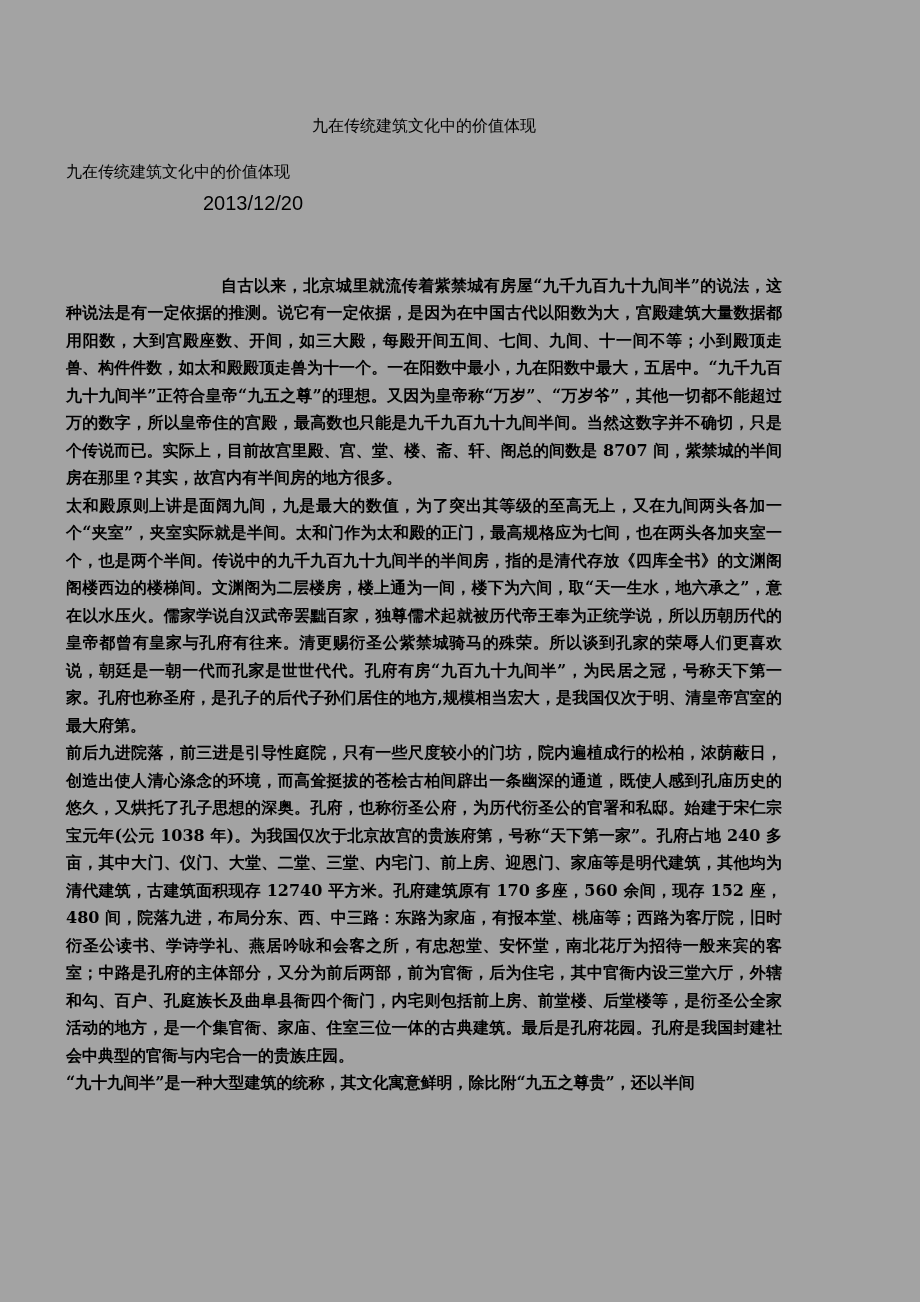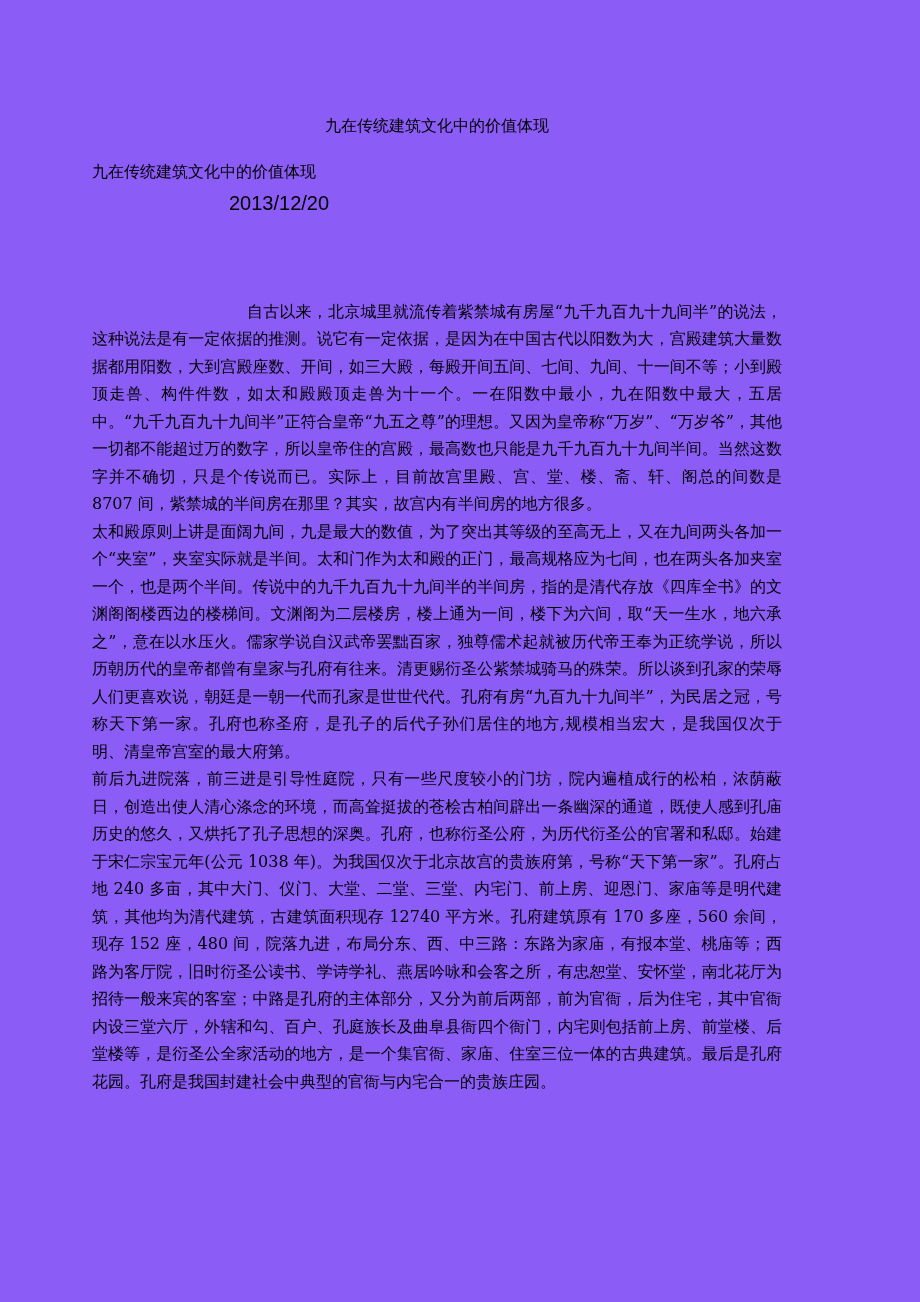--- a/index.html
+++ b/index.html
@@ -4,23 +4,23 @@
 <style>
   html, body {
     margin: 0;
     padding: 0;
     background: #ffffff;
   }
   .page {
     position: relative;
     width: 920px;
     height: 1302px;
-    background: #8b5cf6;
+    background: #a3a3a3;
     box-sizing: border-box;
-    padding: 112px 138px 0 92px;
+    padding: 112px 138px 0 66px;
     color: #000000;
     font-family: "DejaVu Serif", "Liberation Serif", serif;
     font-size: 16px;
     line-height: 27.5px;
     overflow: hidden;
   }
   .doc-title {
     text-align: center;
     margin: 0 0 18px 0;
     font-size: 16px;
@@ -29,22 +29,23 @@
   .doc-heading {
     margin: 0;
   }
   .doc-date {
     margin: 5px 0 0 0;
     padding-left: 137px;
     font-family: "Liberation Sans", "DejaVu Sans", sans-serif;
     font-size: 20px;
   }
   .doc-body {
-    margin-top: 80px;
+    margin-top: 54px;
     text-align: justify;
+    font-weight: bold;
   }
   .doc-body p {
     margin: 0;
     padding: 0;
   }
   .doc-body p.first-para {
     text-indent: 155px;
   }
 </style>
 </head>
@@ -54,14 +55,15 @@
   <h1 class="doc-title">九在传统建筑文化中的价值体现</h1>
 
   <div class="doc-heading">九在传统建筑文化中的价值体现</div>
 
   <div class="doc-date">2013/12/20</div>
 
   <div class="doc-body">
     <p class="first-para">自古以来，北京城里就流传着紫禁城有房屋“九千九百九十九间半”的说法，这种说法是有一定依据的推测。说它有一定依据，是因为在中国古代以阳数为大，宫殿建筑大量数据都用阳数，大到宫殿座数、开间，如三大殿，每殿开间五间、七间、九间、十一间不等；小到殿顶走兽、构件件数，如太和殿殿顶走兽为十一个。一在阳数中最小，九在阳数中最大，五居中。“九千九百九十九间半”正符合皇帝“九五之尊”的理想。又因为皇帝称“万岁”、“万岁爷”，其他一切都不能超过万的数字，所以皇帝住的宫殿，最高数也只能是九千九百九十九间半间。当然这数字并不确切，只是个传说而已。实际上，目前故宫里殿、宫、堂、楼、斋、轩、阁总的间数是 8707 间，紫禁城的半间房在那里？其实，故宫内有半间房的地方很多。</p>
     <p>太和殿原则上讲是面阔九间，九是最大的数值，为了突出其等级的至高无上，又在九间两头各加一个“夹室”，夹室实际就是半间。太和门作为太和殿的正门，最高规格应为七间，也在两头各加夹室一个，也是两个半间。传说中的九千九百九十九间半的半间房，指的是清代存放《四库全书》的文渊阁阁楼西边的楼梯间。文渊阁为二层楼房，楼上通为一间，楼下为六间，取“天一生水，地六承之”，意在以水压火。儒家学说自汉武帝罢黜百家，独尊儒术起就被历代帝王奉为正统学说，所以历朝历代的皇帝都曾有皇家与孔府有往来。清更赐衍圣公紫禁城骑马的殊荣。所以谈到孔家的荣辱人们更喜欢说，朝廷是一朝一代而孔家是世世代代。孔府有房“九百九十九间半”，为民居之冠，号称天下第一家。孔府也称圣府，是孔子的后代子孙们居住的地方,规模相当宏大，是我国仅次于明、清皇帝宫室的最大府第。</p>
     <p>前后九进院落，前三进是引导性庭院，只有一些尺度较小的门坊，院内遍植成行的松柏，浓荫蔽日，创造出使人清心涤念的环境，而高耸挺拔的苍桧古柏间辟出一条幽深的通道，既使人感到孔庙历史的悠久，又烘托了孔子思想的深奥。孔府，也称衍圣公府，为历代衍圣公的官署和私邸。始建于宋仁宗宝元年(公元 1038 年)。为我国仅次于北京故宫的贵族府第，号称“天下第一家”。孔府占地 240 多亩，其中大门、仪门、大堂、二堂、三堂、内宅门、前上房、迎恩门、家庙等是明代建筑，其他均为清代建筑，古建筑面积现存 12740 平方米。孔府建筑原有 170 多座，560 余间，现存 152 座，480 间，院落九进，布局分东、西、中三路：东路为家庙，有报本堂、桃庙等；西路为客厅院，旧时衍圣公读书、学诗学礼、燕居吟咏和会客之所，有忠恕堂、安怀堂，南北花厅为招待一般来宾的客室；中路是孔府的主体部分，又分为前后两部，前为官衙，后为住宅，其中官衙内设三堂六厅，外辖和勾、百户、孔庭族长及曲阜县衙四个衙门，内宅则包括前上房、前堂楼、后堂楼等，是衍圣公全家活动的地方，是一个集官衙、家庙、住室三位一体的古典建筑。最后是孔府花园。孔府是我国封建社会中典型的官衙与内宅合一的贵族庄园。</p>
+    <p>“九十九间半”是一种大型建筑的统称，其文化寓意鲜明，除比附“九五之尊贵”，还以半间</p>
   </div>
 </div>
 
 </body></html>

